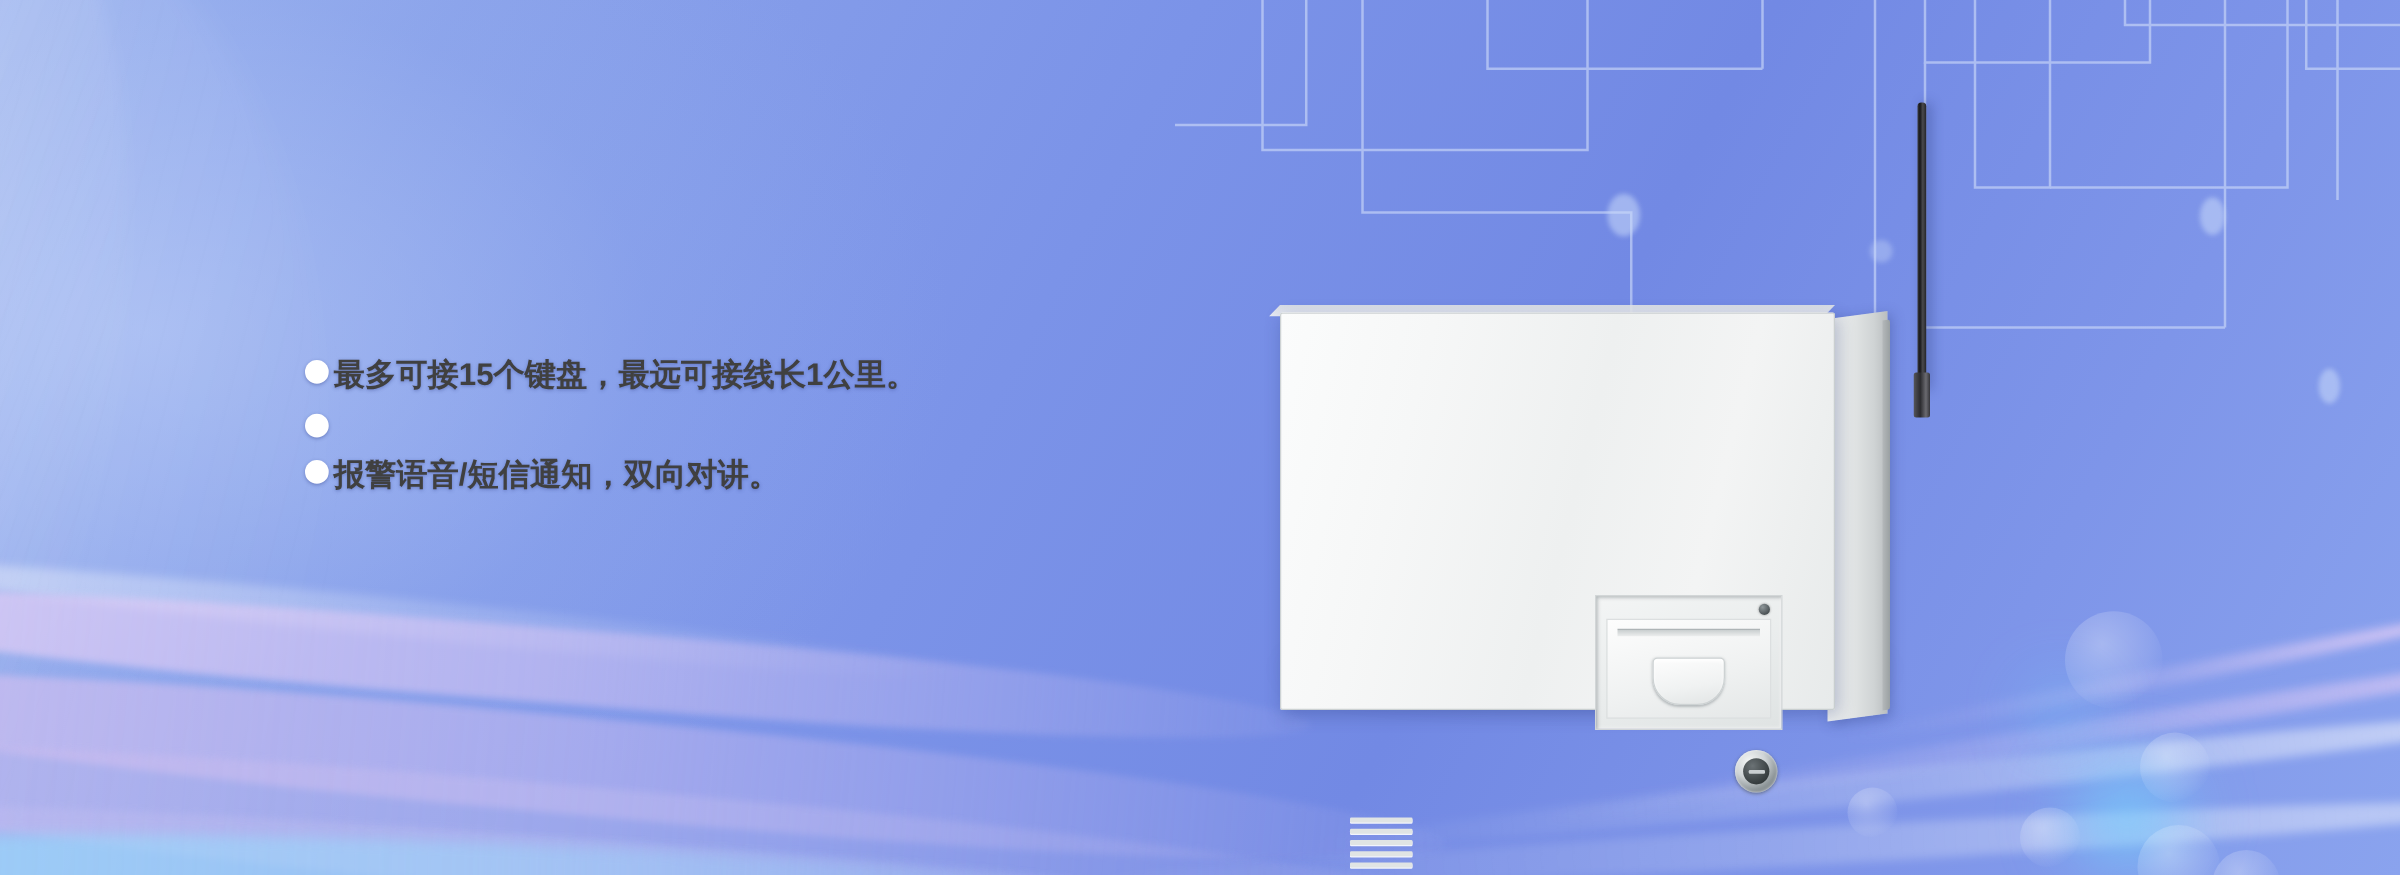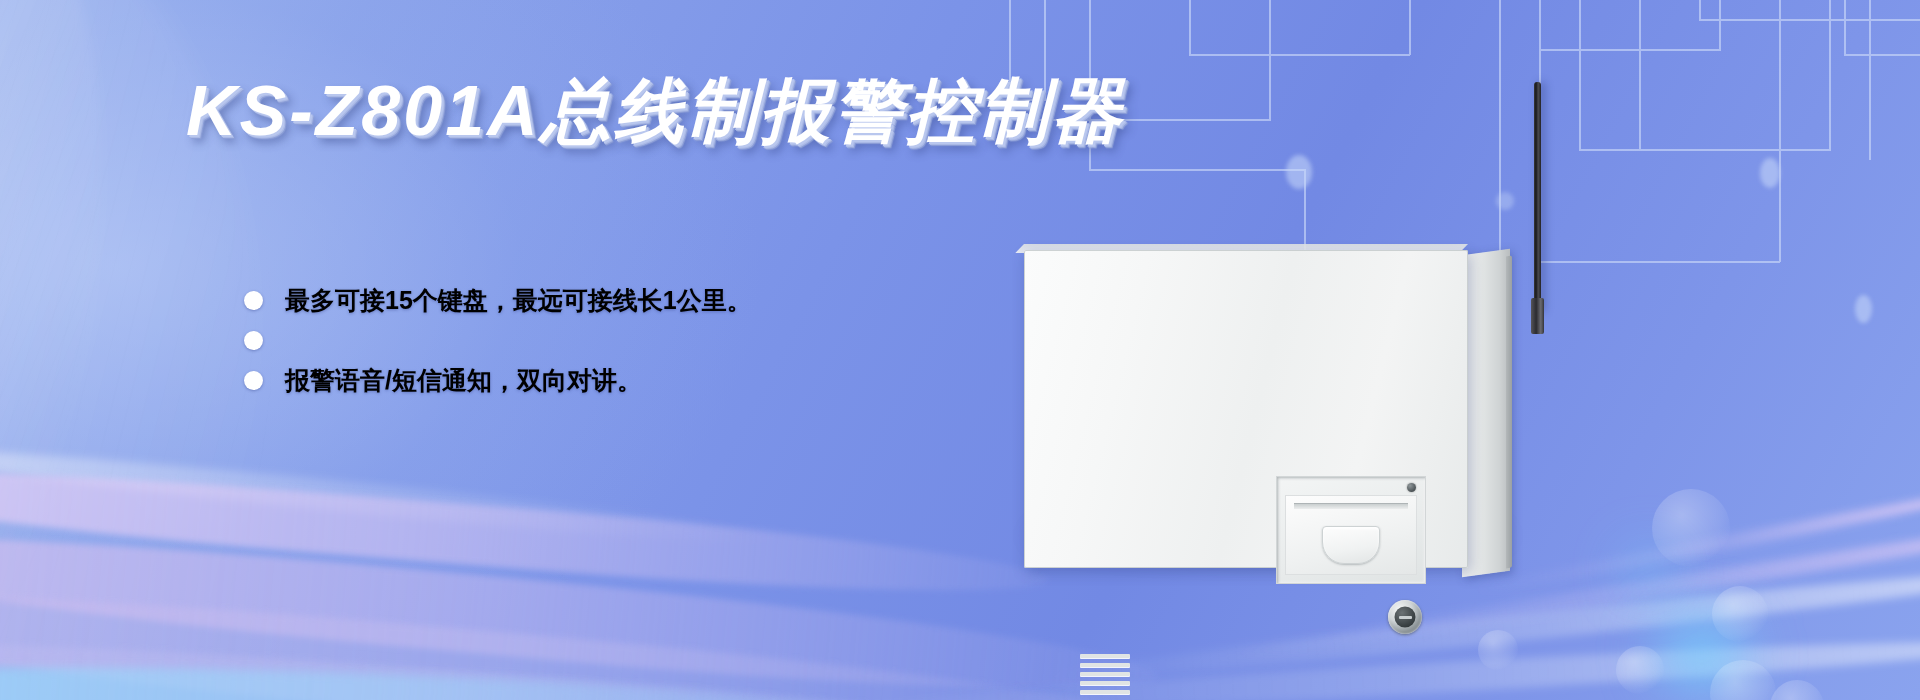--- a/index.html
+++ b/index.html
@@ -81,25 +81,24 @@
     font-size:70px;font-weight:bold;font-style:italic;color:#ffffff;
     letter-spacing:3px;white-space:nowrap;line-height:1;
     text-shadow:
       2px 2px 0 #b9c7ee, 3px 3px 0 #aab9e6, 4px 4px 1px #8ea0d8,
       6px 7px 10px rgba(40,55,120,.45);
   }
 
   
   .bullets{position:absolute;left:244px;top:288px;}
   .bullet{
-    display:flex;align-items:center;
-    color:#000000;font-size:25px;font-weight:bold;
+    display:flex;
+    color:#404040;font-size:25px;font-weight:bold;
     line-height:1;margin-bottom:18px;white-space:nowrap;
     text-shadow:0 1px 3px rgba(50,66,140,.45);
-    gap:18px;
   }
   .dot{
     width:19px;height:19px;border-radius:50%;background:#ffffff;
     flex:0 0 auto;margin-right:4px;
     box-shadow:0 1px 3px rgba(50,66,140,.45);
   }
   .btext{display:inline-block;}
 
   
   .product{position:absolute;left:1010px;top:60px;width:560px;height:610px;}
@@ -244,21 +243,20 @@
   <div class="streak st3"></div>
   <div class="glow-cyan" style="left:1632px;top:608px;width:140px;height:90px;"></div>
   <div class="glow-cyan" style="left:1608px;top:540px;width:80px;height:60px;opacity:.55"></div>
   <div class="bokeh" style="left:1652px;top:489px;width:78px;height:78px;"></div>
   <div class="bokeh" style="left:1710px;top:660px;width:66px;height:66px;"></div>
   <div class="bokeh" style="left:1712px;top:586px;width:56px;height:56px;"></div>
   <div class="bokeh" style="left:1616px;top:646px;width:48px;height:48px;"></div>
   <div class="bokeh" style="left:1478px;top:630px;width:40px;height:40px;"></div>
   <div class="bokeh" style="left:1770px;top:680px;width:54px;height:54px;"></div>
 
-  <div class="title">KS-Z801A总线制报警控制器</div>
 
   <div class="bullets">
     <div class="bullet">
       <span class="dot"></span>
       <span class="btext">最多可接15个键盘，最远可接线长1公里。</span>
     </div>
     <div class="bullet">
       <span class="dot"></span>
     </div>
     <div class="bullet">

